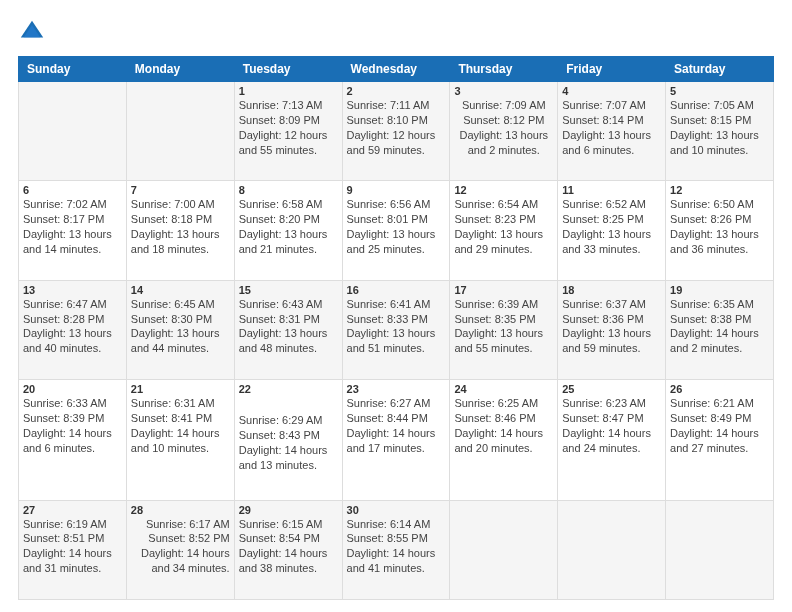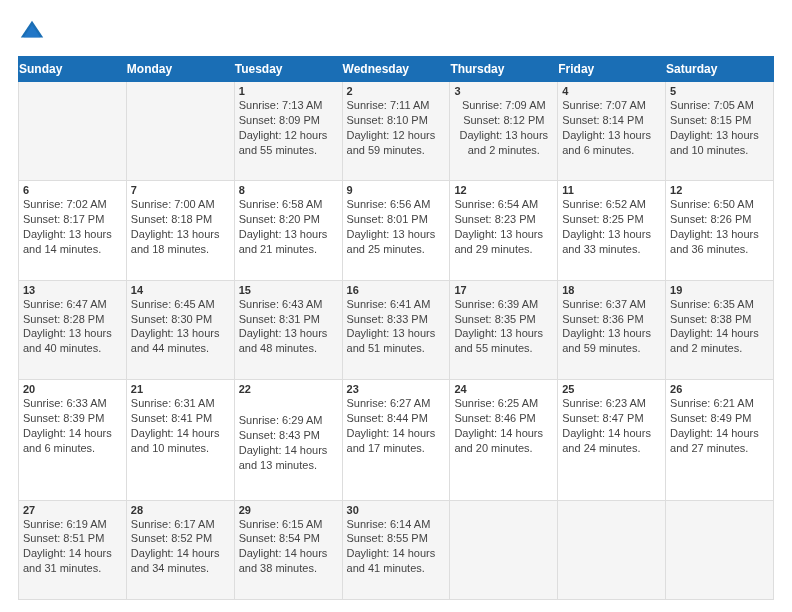--- a/index.html
+++ b/index.html
@@ -65,21 +65,21 @@
       border: 1px solid #ccc;
       border-collapse: collapse;
       width: 100%;
       table-layout: fixed;
     }
     .calendar th {
       background-color: #1a6eb5;
       color: #fff;
       font-size: 12px;
       font-weight: bold;
-      padding: 5px 0;
+      padding: 5px 8px;
       text-align: left;
       border: 1px solid #1a6eb5;
     }
     .calendar td {
       vertical-align: top;
       padding: 3px 4px;
       border: 1px solid #ddd;
       font-size: 9.5px;
       color: #333;
       width: calc(100% / 7);
@@ -338,21 +338,21 @@
         <tr>
           <td>
             <span class="day-num">27</span>
             <div class="cell-content" style="white-space: pre-line;">Sunrise: 6:19 AM
 Sunset: 8:51 PM
 Daylight: 14 hours
 and 31 minutes.</div>
           </td>
           <td>
             <span class="day-num">28</span>
-            <div class="cell-content" style="white-space: pre-line;">Sunrise: 6:17 AM
+            <div class="cell-content" style="white-space: pre-line; text-align: right;">Sunrise: 6:17 AM
 Sunset: 8:52 PM
 Daylight: 14 hours
 and 34 minutes.</div>
           </td>
           <td>
             <span class="day-num">29</span>
             <div class="cell-content" style="white-space: pre-line;">Sunrise: 6:15 AM
 Sunset: 8:54 PM
 Daylight: 14 hours
 and 38 minutes.</div>

